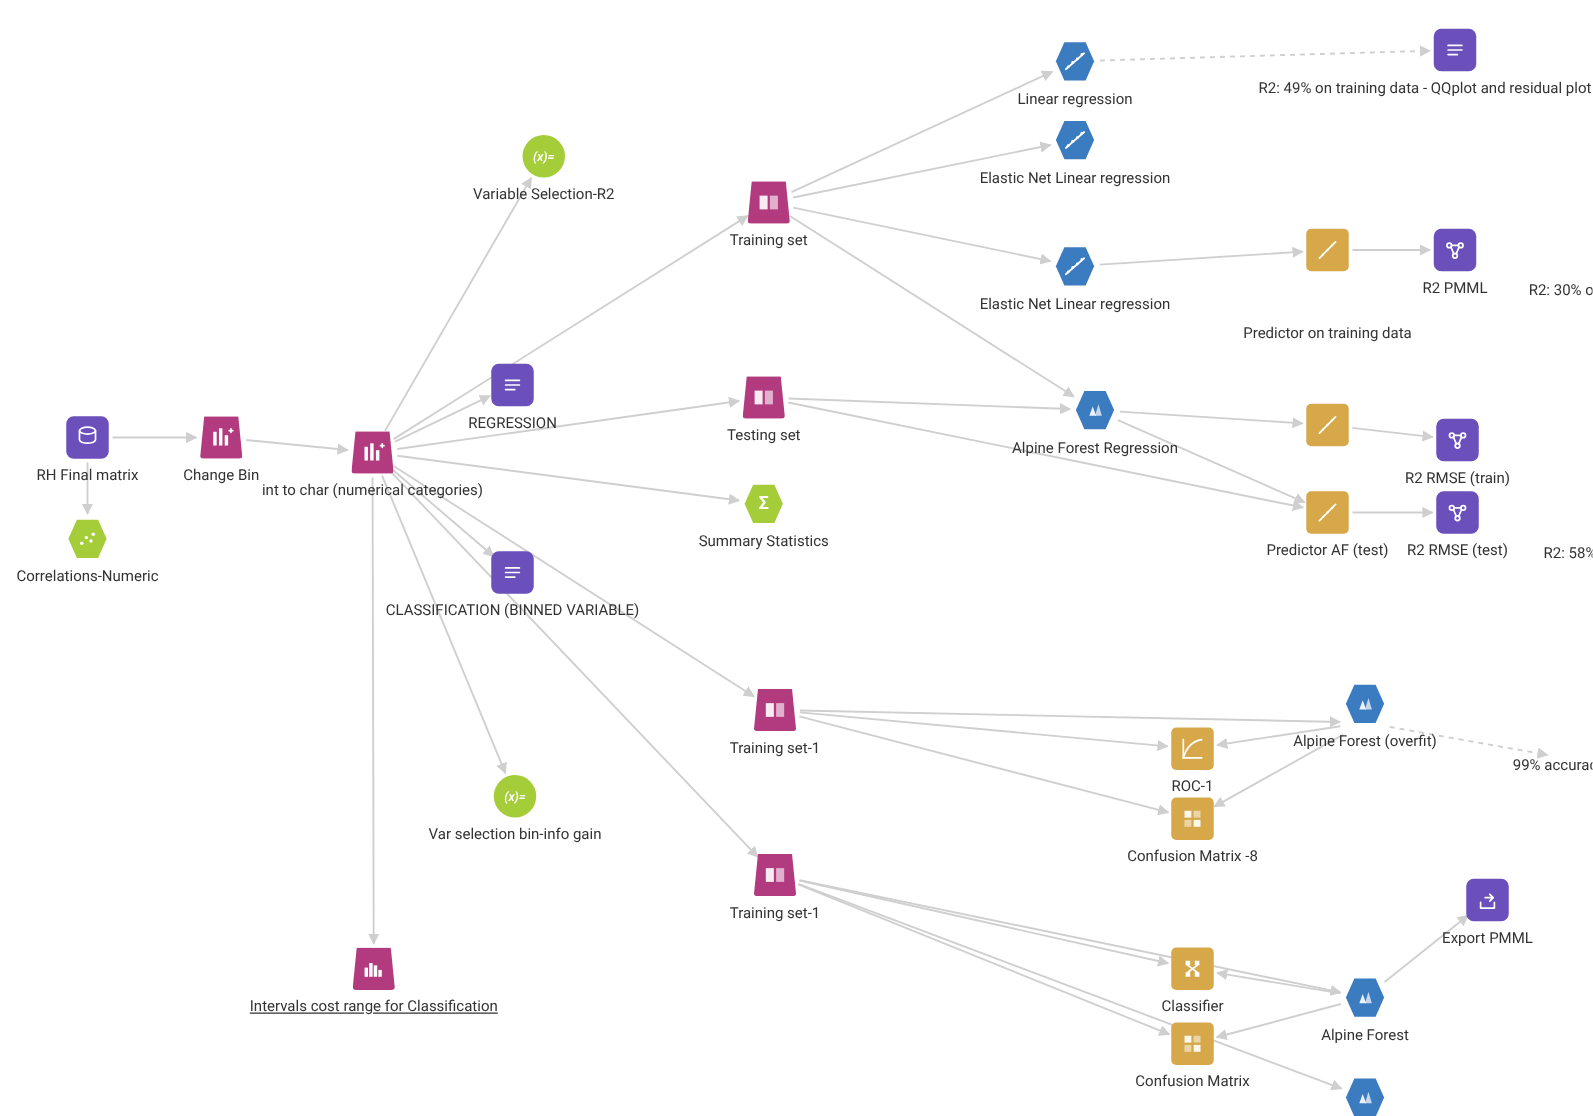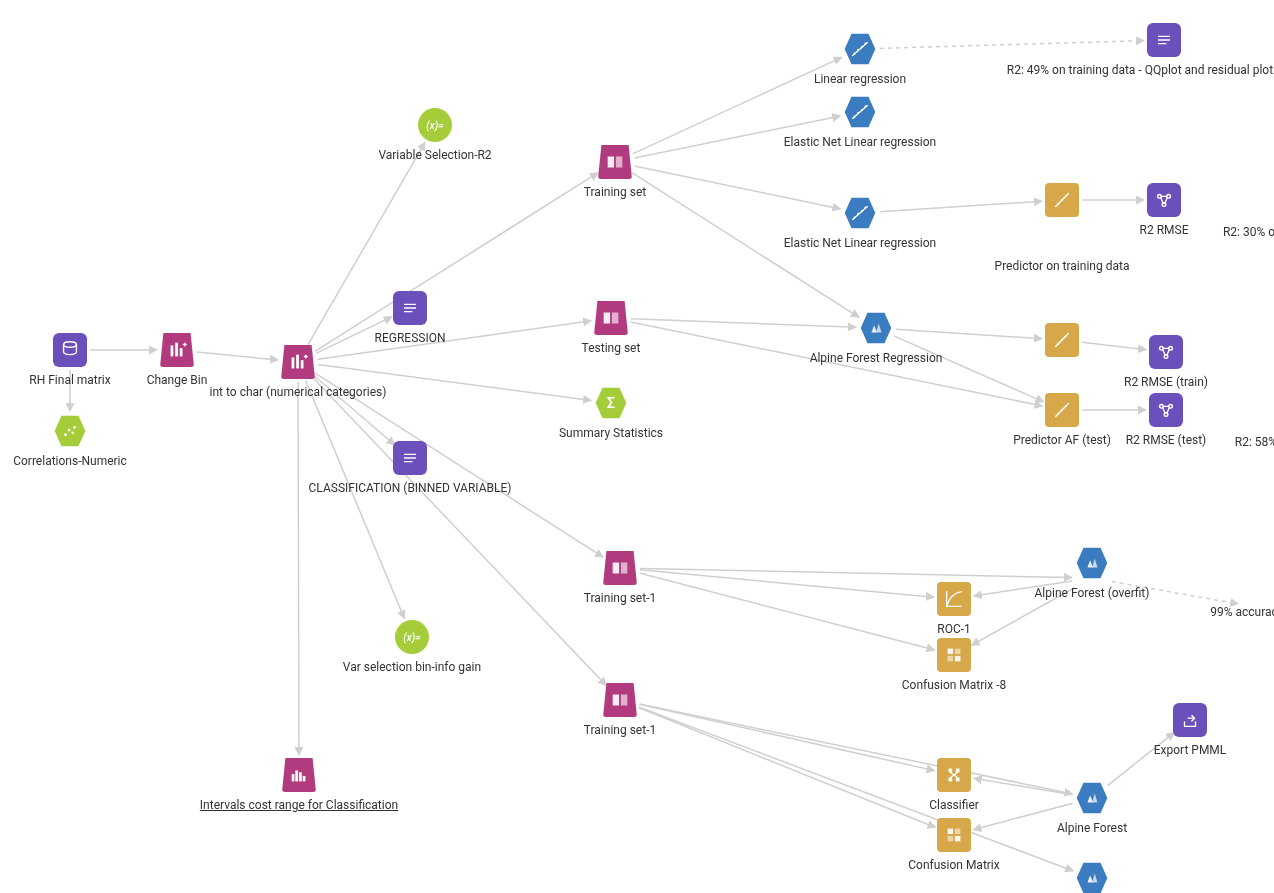--- a/index.html
+++ b/index.html
@@ -325,21 +325,21 @@
         <div class="icon purple">
           <svg width="22" height="22" viewBox="0 0 24 24">
             <circle cx="7" cy="8" r="2" stroke="#fff" stroke-width="1.5" fill="none" stroke-linecap="round" stroke-linejoin="round"></circle>
             <circle cx="17" cy="8" r="2" stroke="#fff" stroke-width="1.5" fill="none" stroke-linecap="round" stroke-linejoin="round"></circle>
             <circle cx="12" cy="17" r="2" stroke="#fff" stroke-width="1.5" fill="none" stroke-linecap="round" stroke-linejoin="round"></circle>
             <line x1="8.5" y1="9.5" x2="11" y2="15.5" stroke="#fff" stroke-width="1.5" fill="none" stroke-linecap="round" stroke-linejoin="round"></line>
             <line x1="15.5" y1="9.5" x2="13" y2="15.5" stroke="#fff" stroke-width="1.5" fill="none" stroke-linecap="round" stroke-linejoin="round"></line>
             <line x1="9" y1="8" x2="15" y2="8" stroke="#fff" stroke-width="1.5" fill="none" stroke-linecap="round" stroke-linejoin="round"></line>
           </svg>
         </div>
-        <div class="label">R2 RMSE</div>
+        <div class="label">R2 PMML</div>
       </div>
       <div class="node" style="left: 1164px; top: 23px;">
         <div class="icon purple">
           <svg width="22" height="22" viewBox="0 0 24 24">
             <line x1="6" y1="8" x2="18" y2="8" stroke="#fff" stroke-width="1.5" fill="none" stroke-linecap="round" stroke-linejoin="round"></line>
             <line x1="6" y1="12" x2="18" y2="12" stroke="#fff" stroke-width="1.5" fill="none" stroke-linecap="round" stroke-linejoin="round"></line>
             <line x1="6" y1="16" x2="14" y2="16" stroke="#fff" stroke-width="1.5" fill="none" stroke-linecap="round" stroke-linejoin="round"></line>
           </svg>
         </div>
         <div class="label">R2: 49% on training data - QQplot and residual plot show no</div>

